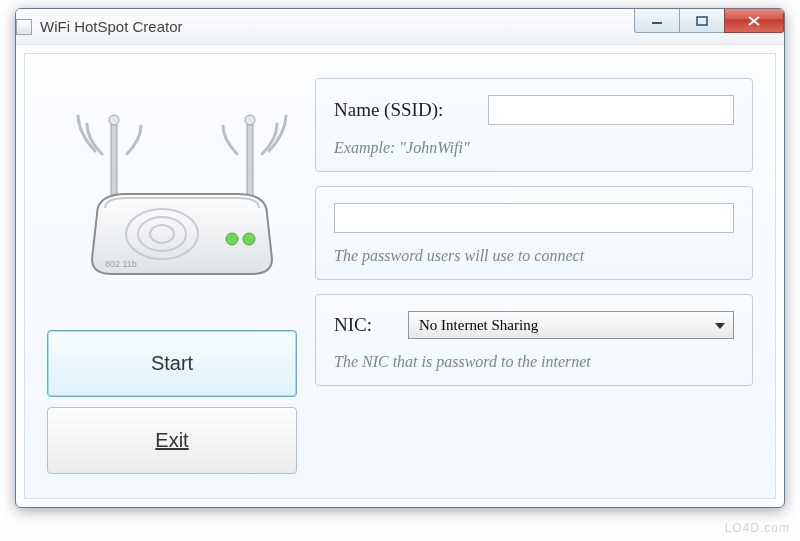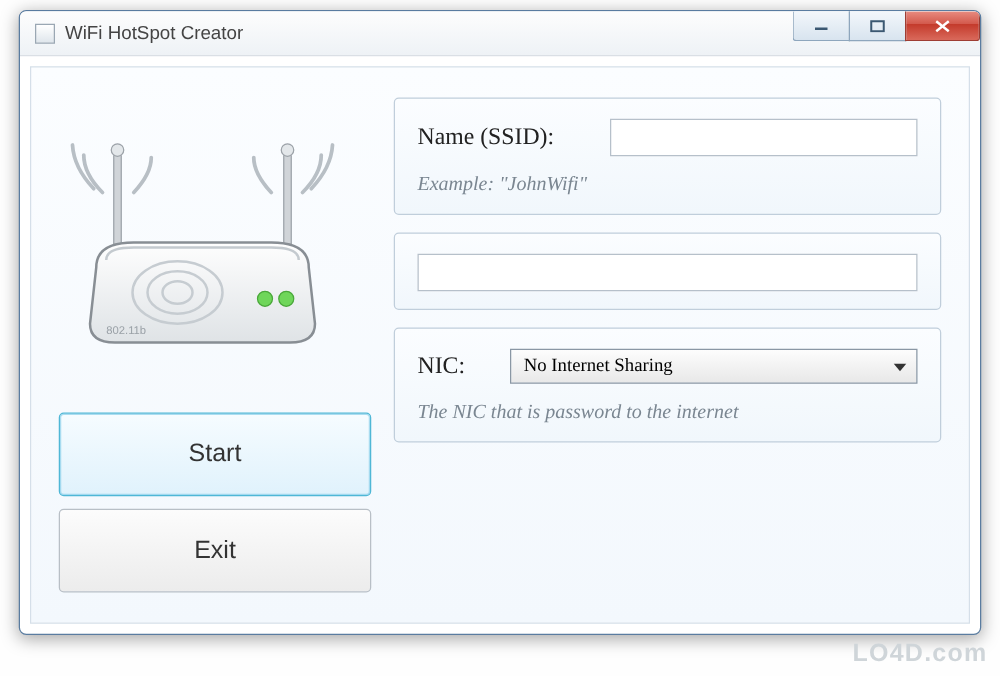--- a/index.html
+++ b/index.html
@@ -26,21 +26,21 @@
     box-shadow: 0 3px 14px rgba(0,0,0,0.35);
     overflow:hidden;
   }
   
   .titlebar {
     height:36px;
     background:linear-gradient(#fdfdfd,#eef2f6);
     border-bottom:1px solid #dadfe5;
     display:flex;
     align-items:center;
-    padding-left:12px;
+    padding-left:0;
     position:relative;
   }
   .titlebar .app-icon {
     width:16px; height:16px;
     border:1px solid #9aa7b3;
     background:linear-gradient(#fff,#dfe6ec);
     margin-right:8px;
   }
   .titlebar .title {
     color:#444; font-size:15px;
@@ -76,21 +76,21 @@
     gap:18px;
     padding:24px 22px;
   }
   .left-col {
     width:250px;
     display:flex;
     flex-direction:column;
   }
   .router-box {
     flex:1;
-    display:flex; align-items:center; justify-content:flex-start;
+    display:flex; align-items:center; justify-content:flex-end;
   }
   .btn {
     height:67px;
     margin-top:10px;
     background:linear-gradient(#fcfeff,#e8f2fb);
     border:1px solid #8fb7d6;
     border-radius:4px;
     display:flex; align-items:center; justify-content:center;
     font-size:20px;
     color:#333;
@@ -98,20 +98,21 @@
   }
   .btn.start {
     border-color:#4fb7d6;
     box-shadow: 0 0 0 1px rgba(120,200,230,0.6) inset;
     background:linear-gradient(#f6fcff,#e0f2fc);
     margin-top:30px;
   }
   .btn.exit {
     border-color:#b8bfc6;
     background:linear-gradient(#fcfcfc,#ececec);
+    text-decoration:underline;
   }
   .right-col {
     flex:1;
     display:flex;
     flex-direction:column;
     gap:14px;
     font-family:Liberation Serif, serif;
   }
   .group {
     border:1px solid #c0cedb;
@@ -160,24 +161,23 @@
     position:absolute; right:8px; top:50%;
     margin-top:-2px;
     border-left:5px solid transparent;
     border-right:5px solid transparent;
     border-top:6px solid #333;
   }
   .watermark {
     position:absolute;
     right:10px; bottom:6px;
     color:#cfd5d9;
-    font-size:20px;
+    font-size:12px;
     letter-spacing:1px;
     font-family:Arial, sans-serif;
-    font-weight:bold;
   }
 </style>
 </head>
 <body>
 <div class="page-bg"></div>
 
 <div class="window">
   <div class="titlebar">
     <div class="app-icon"></div>
     <div class="title">WiFi HotSpot Creator</div>
@@ -255,20 +255,21 @@
           <div class="label">Name (SSID):</div>
           <input class="field" type="text" value="" style="">
         </div>
         <div class="hint">Example: "JohnWifi"</div>
       </div>
 
       <div class="group">
         <div class="row">
           <input class="field" type="text" value="" style="">
         </div>
+        <div class="hint">The password users will use to connect</div>
       </div>
 
       <div class="group">
         <div class="row">
           <div class="label" style="width:60px">NIC:</div>
           <div class="select">
             <span>No Internet Sharing</span>
           </div>
         </div>
         <div class="hint">The NIC that is password to the internet</div>

